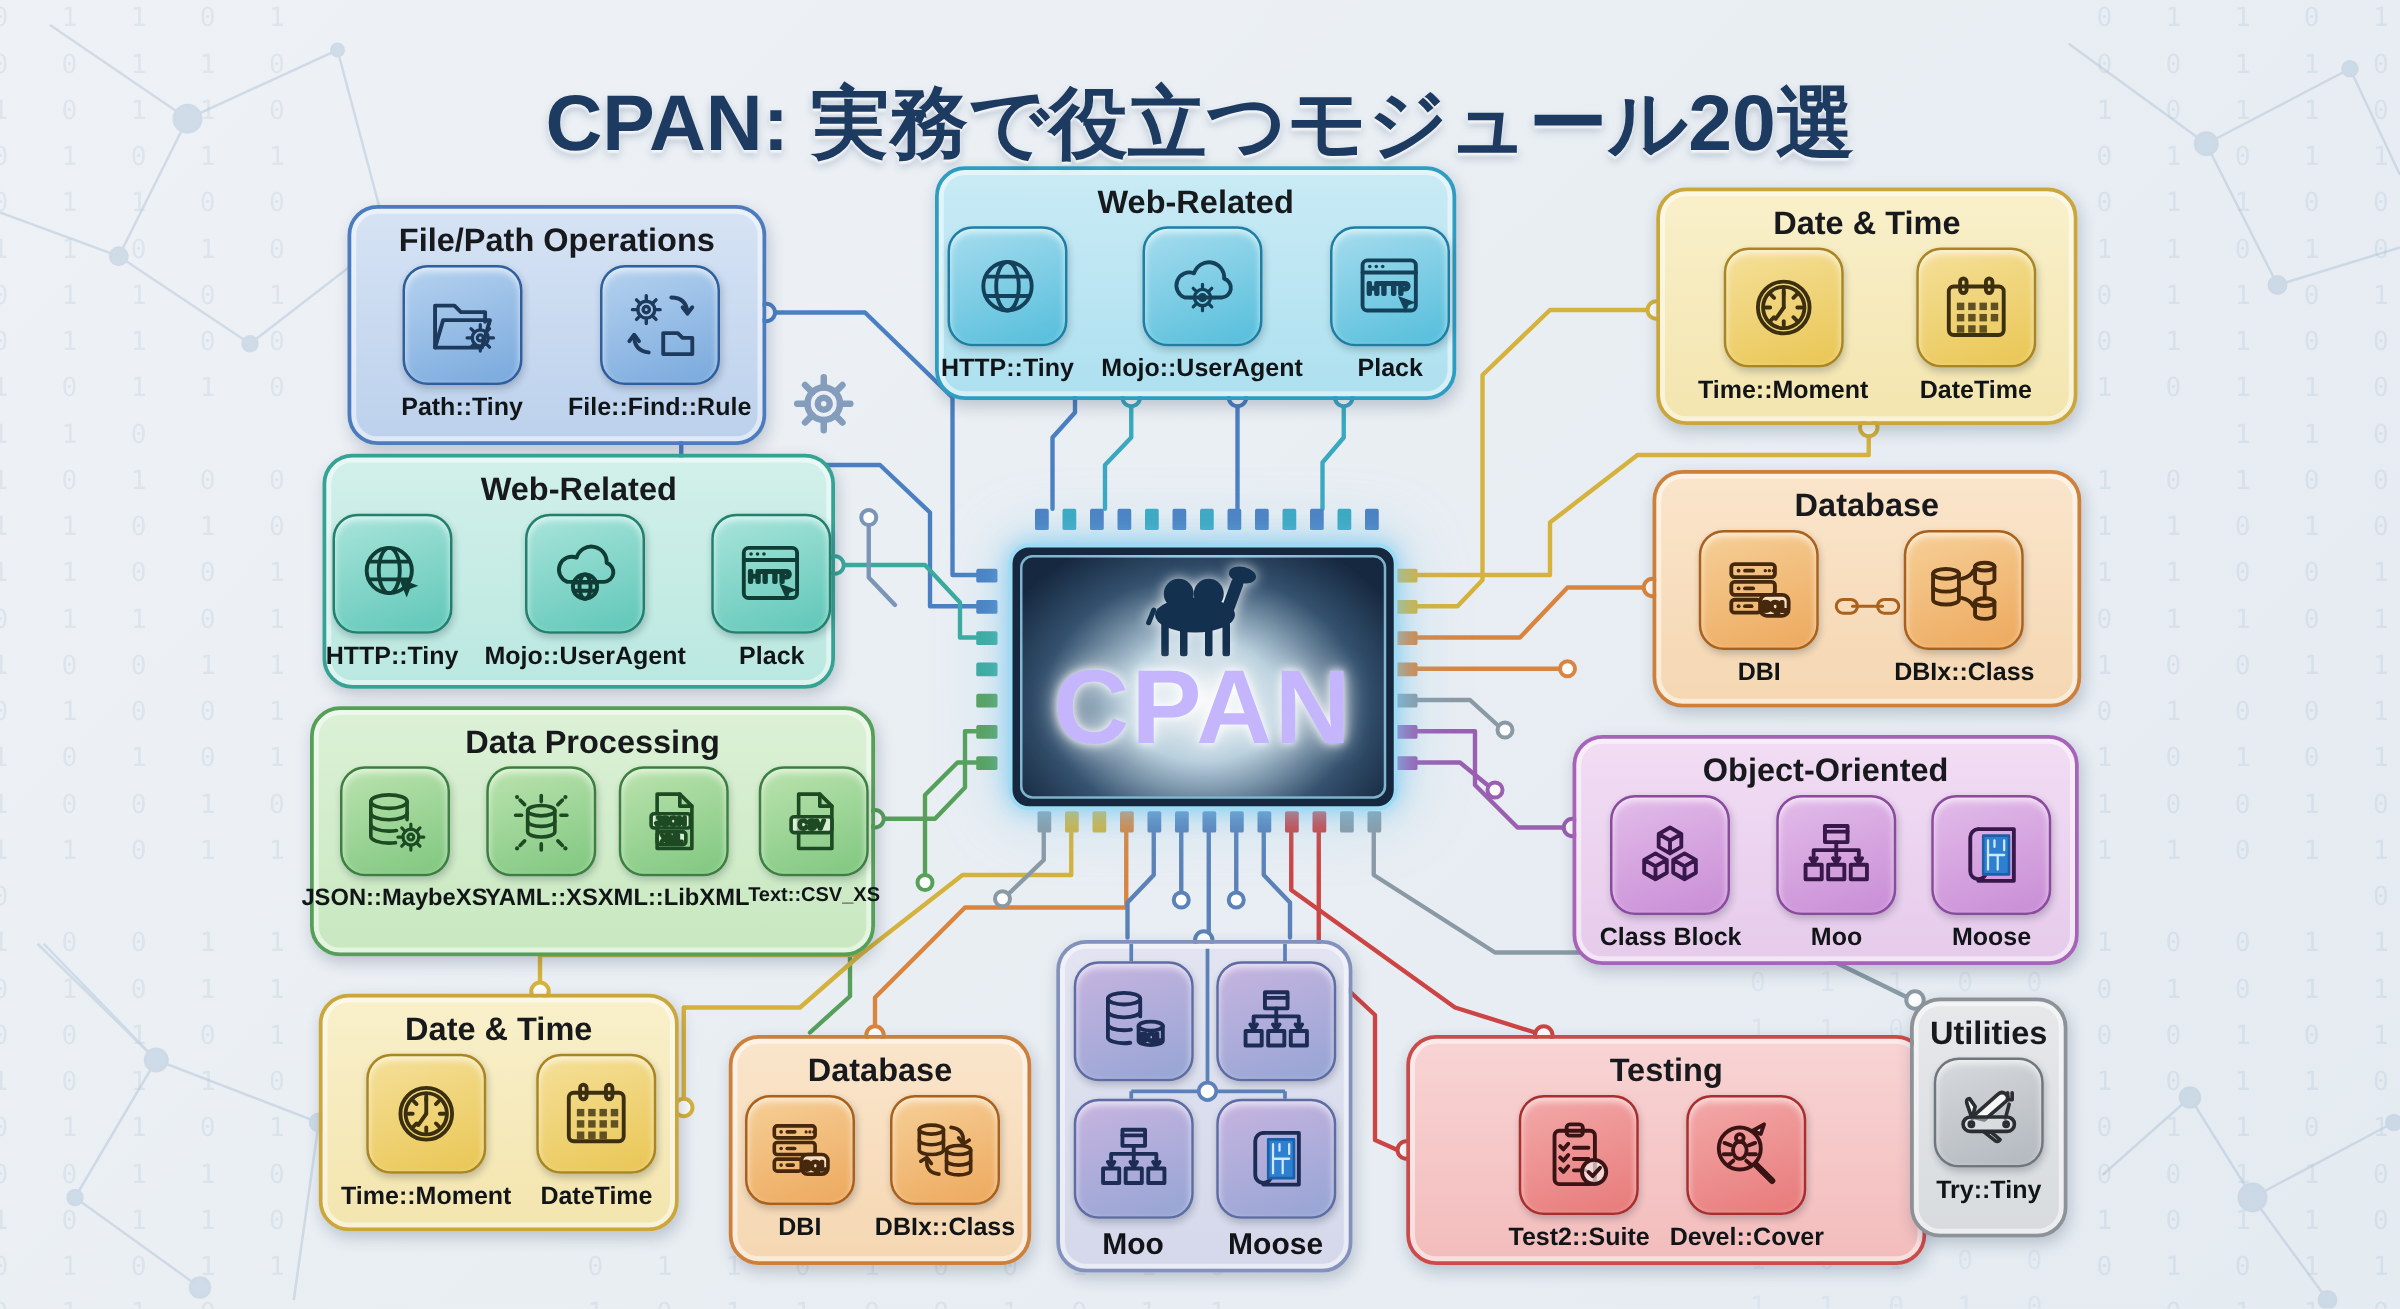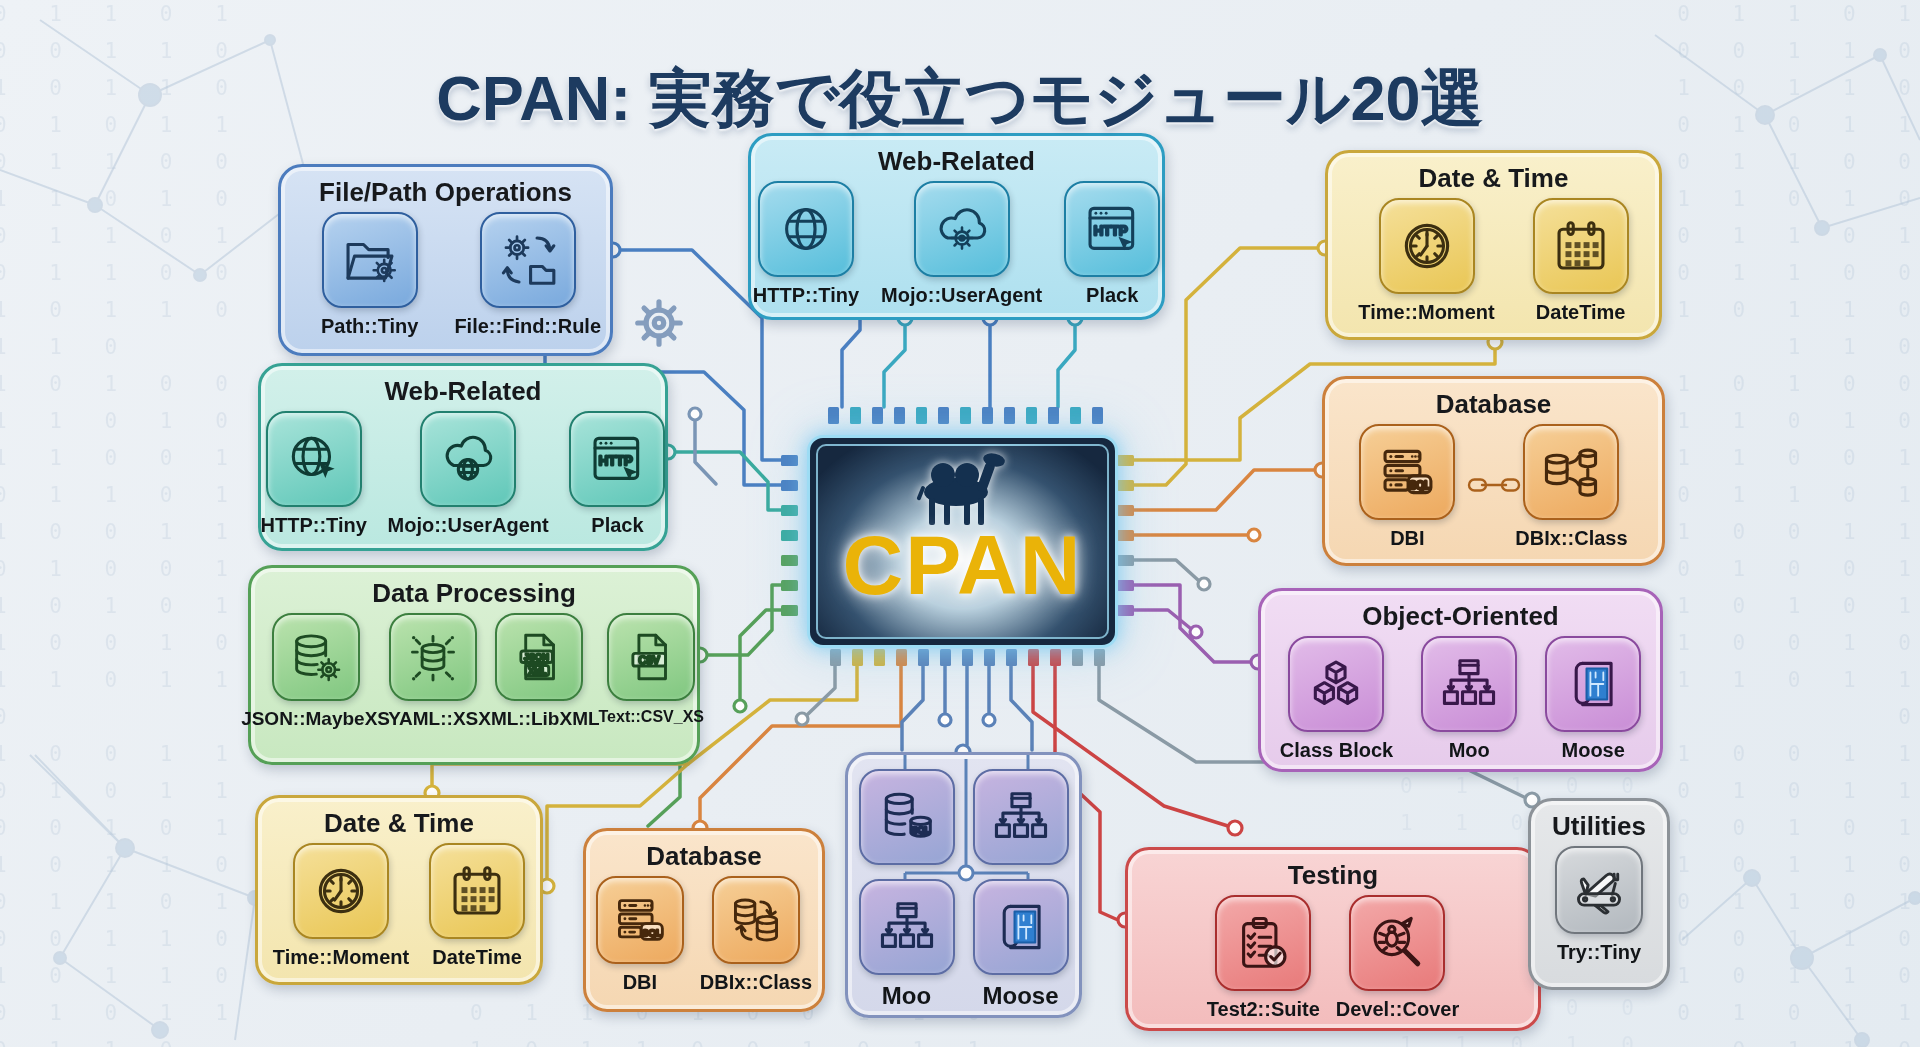--- a/index.html
+++ b/index.html
@@ -41,35 +41,35 @@
   #date-top,#date-bottom{--bg1:#f9f0cb;--bg2:#f3e5ae;--br:#c9a73c;--t1:#f5e09a;--t2:#e9c654;--tbr:#a98622;--ink:#3c2f10;}
   #date-top{left:1325px;top:150px;width:337px;height:190px;}
   #date-bottom{left:255px;top:795px;width:288px;height:190px;}
   #web-left{--bg1:#d2f0ea;--bg2:#bae8e0;--br:#36a294;--t1:#a9e4da;--t2:#5fc7b8;--tbr:#22806f;--ink:#0f3c34;left:258px;top:363px;width:410px;height:188px;}
   #data-processing{--bg1:#dcf1d6;--bg2:#c8e8c0;--br:#55a057;--t1:#bbe3ae;--t2:#80c780;--tbr:#3c7f3f;--ink:#1d4a22;left:248px;top:565px;width:452px;height:200px;}
   #database-right,#database-bottom{--bg1:#fae5cb;--bg2:#f5d7b2;--br:#cc803c;--t1:#f6cf97;--t2:#eda95e;--tbr:#aa611c;--ink:#46280c;}
   #database-right{left:1322px;top:376px;width:343px;height:190px;}
   #database-bottom{left:583px;top:828px;width:242px;height:184px;}
   #object-oriented{--bg1:#f1ddf4;--bg2:#e6cbeb;--br:#a763b8;--t1:#e2bce9;--t2:#c98dd6;--tbr:#8a4a9e;--ink:#38184a;left:1258px;top:588px;width:405px;height:184px;}
   #oo-cluster{--bg1:#e2e4f1;--bg2:#d4d8ea;--br:#8292bd;--t1:#c7b4e0;--t2:#96a5d4;--tbr:#5d6da4;--ink:#1d2c54;left:845px;top:752px;width:237px;height:266px;}
-  #testing{--bg1:#f8d4d4;--bg2:#f3bcbc;--br:#cb4a4a;--t1:#f3a9a9;--t2:#e87a7a;--tbr:#a92e2e;--ink:#3a1414;left:1125px;top:847px;width:416px;height:184px;}
-  #utilities{--bg1:#e6e8ea;--bg2:#d8dbde;--br:#8c9298;--t1:#d7dadd;--t2:#b2b8be;--tbr:#70767d;--ink:#2b2f33;left:1528px;top:798px;width:142px;height:192px;}
+  #testing{--bg1:#f8d4d4;--bg2:#f3bcbc;--br:#cb4a4a;--t1:#f3a9a9;--t2:#e87a7a;--tbr:#a92e2e;--ink:#3a1414;left:1125px;top:828px;width:416px;height:184px;}
+  #utilities{--bg1:#e6e8ea;--bg2:#d8dbde;--br:#8c9298;--t1:#d7dadd;--t2:#b2b8be;--tbr:#70767d;--ink:#2b2f33;left:1528px;top:798px;width:126px;height:192px;}
   #oo-cluster .mods{display:grid;grid-template-columns:92px 92px;gap:14px 22px;justify-content:center;padding-top:14px;}
   #oo-cluster svg.oo-lines{position:absolute;left:0;top:0;z-index:0;}
   #oo-cluster .mods{position:relative;z-index:1;}
   #database-right .chain{position:absolute;left:50%;top:42px;transform:translateX(-50%);}
   
   #chip{position:absolute;left:807px;top:435px;width:311px;height:213px;z-index:3;border-radius:16px;
     background:#16283f;border:3px solid #9ddcf4;box-sizing:border-box;
     box-shadow:0 0 20px rgba(120,200,240,.85),0 0 55px rgba(120,200,240,.4);
     display:flex;flex-direction:column;align-items:center;}
   #chip::before{content:"";position:absolute;inset:6px;border:2px solid rgba(160,225,250,.75);border-radius:10px;
     background:radial-gradient(ellipse at 50% 60%,rgba(255,255,255,.97) 0%,rgba(214,238,250,.85) 30%,rgba(110,160,200,.35) 62%,rgba(20,40,70,0) 88%);}
   #chip .camel{position:relative;z-index:2;margin-top:10px;filter:drop-shadow(0 0 5px rgba(255,255,255,.9));}
-  #chip .cpan{position:relative;z-index:2;font-size:84px;line-height:86px;font-weight:800;color:#eab308;letter-spacing:2px;
+  #chip .cpan{position:relative;z-index:2;font-size:84px;line-height:86px;font-weight:800;color:#c4b5fd;letter-spacing:2px;
     text-shadow:0 0 8px #fff,0 0 20px rgba(255,255,255,.85);margin-top:-4px;}
   
   #gear-decor{position:absolute;left:633px;top:297px;z-index:1;color:#7a95b8;opacity:.9;}
 </style>
 </head>
 <body>
 
 <svg width="0" height="0" style="position:absolute">
   <defs>
     <symbol id="sym-gear" viewBox="0 0 24 24">

